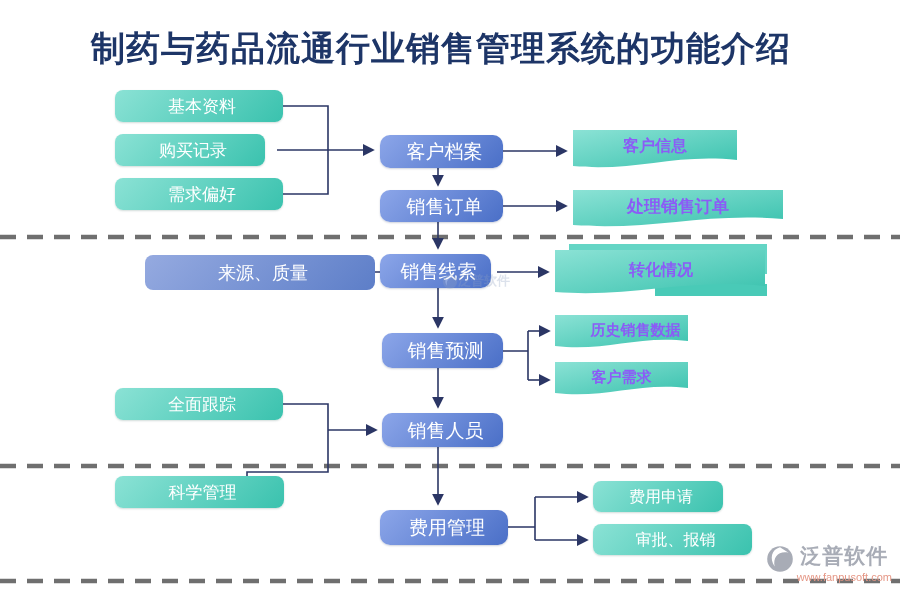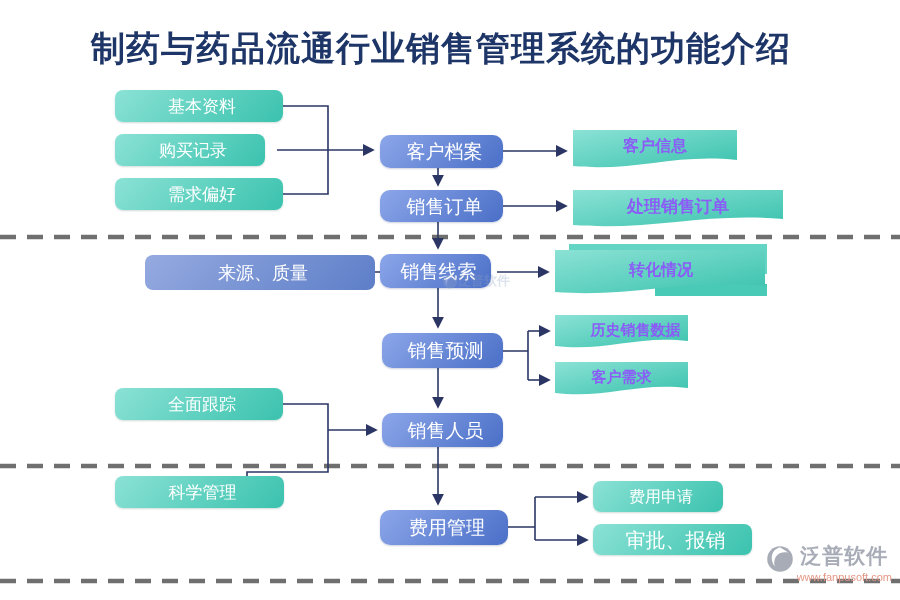--- a/index.html
+++ b/index.html
@@ -102,21 +102,21 @@
   <div class="node blue" style="left:382px;top:333px;width:115px;height:35px;font-size:19px;">销售预测</div>
   <div class="node blue" style="left:382px;top:413px;width:115px;height:34px;font-size:19px;">销售人员</div>
   <div class="node blue" style="left:380px;top:510px;width:122px;height:35px;font-size:19px;">费用管理</div>
 
   <div class="doclabel" style="left:573px;top:131px;width:164px;height:30px;font-size:16px;">客户信息</div>
   <div class="doclabel" style="left:573px;top:191px;width:210px;height:30px;font-size:17px;">处理销售订单</div>
   <div class="doclabel" style="left:555px;top:252px;width:212px;height:36px;font-size:16px;">转化情况</div>
   <div class="doclabel" style="left:555px;top:316px;width:161px;height:27px;font-size:15px;">历史销售数据</div>
   <div class="doclabel" style="left:555px;top:363px;width:133px;height:27px;font-size:15px;">客户需求</div>
   <div class="node teal" style="left:593px;top:481px;width:124px;height:31px;font-size:16px;">费用申请</div>
-  <div class="node teal" style="left:593px;top:524px;width:153px;height:31px;font-size:20px;">审批、报销</div>
+  <div class="node teal" style="left:593px;top:524px;width:153px;height:31px;font-size:16px;">审批、报销</div>
 
   <div id="watermark">
     <svg width="16" height="18" viewBox="0 0 26 30">
       <circle cx="13" cy="16" r="12" fill="#8fa0c2"></circle>
       <path d="M13,5 C5,7 3,16 8,23 C6,14 12,8 21,10 Z" fill="#ffffff"></path>
     </svg>
     <span>泛普软件</span>
   </div>
 
   <div id="footer-logo">

